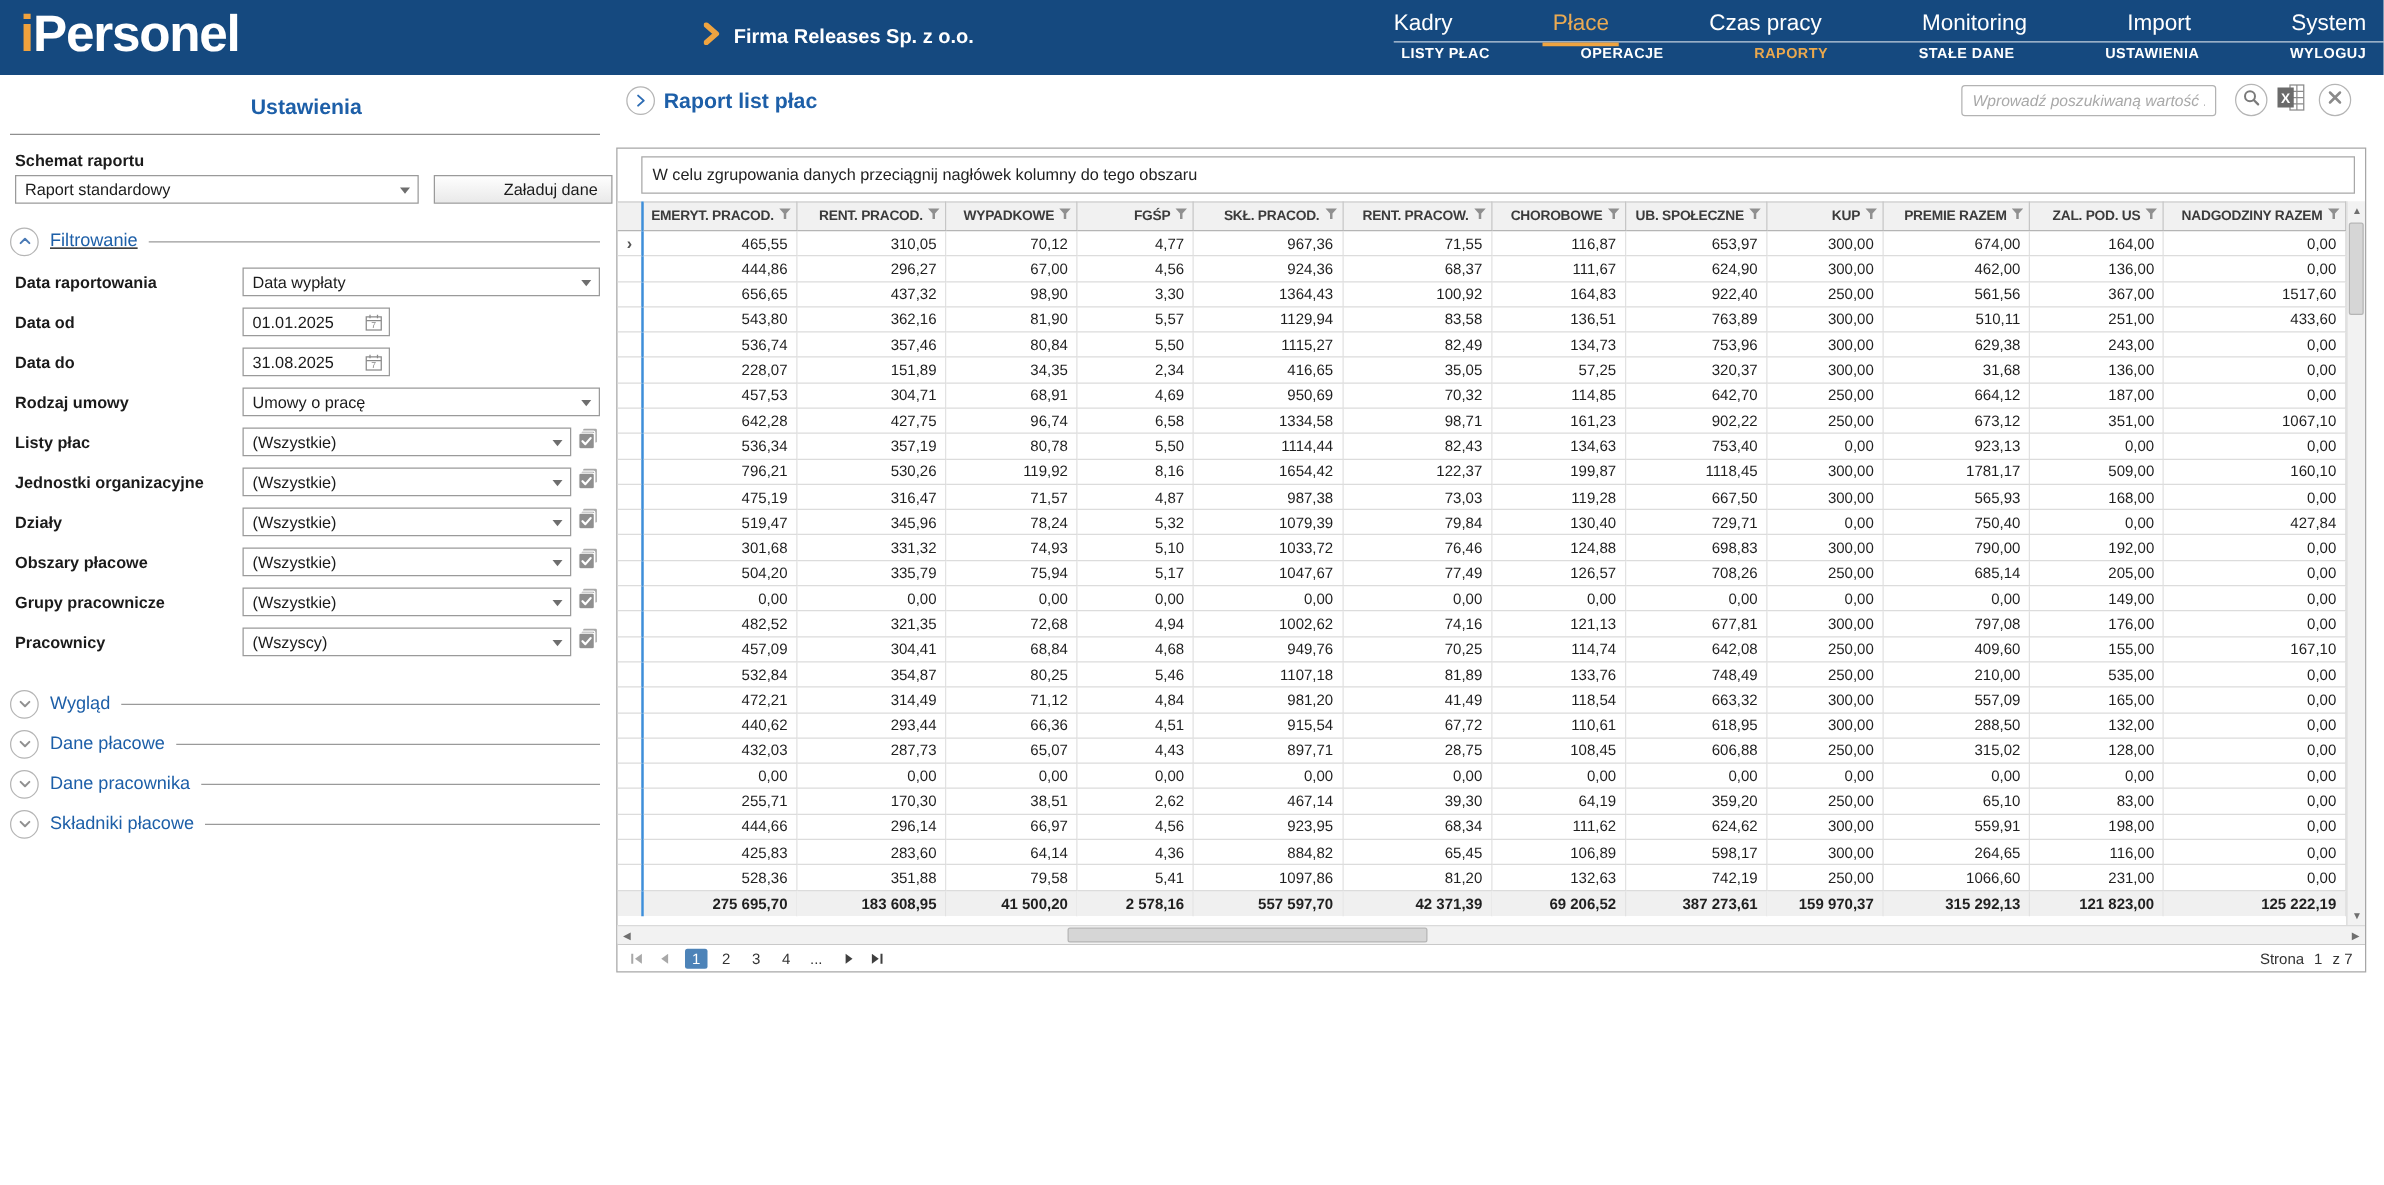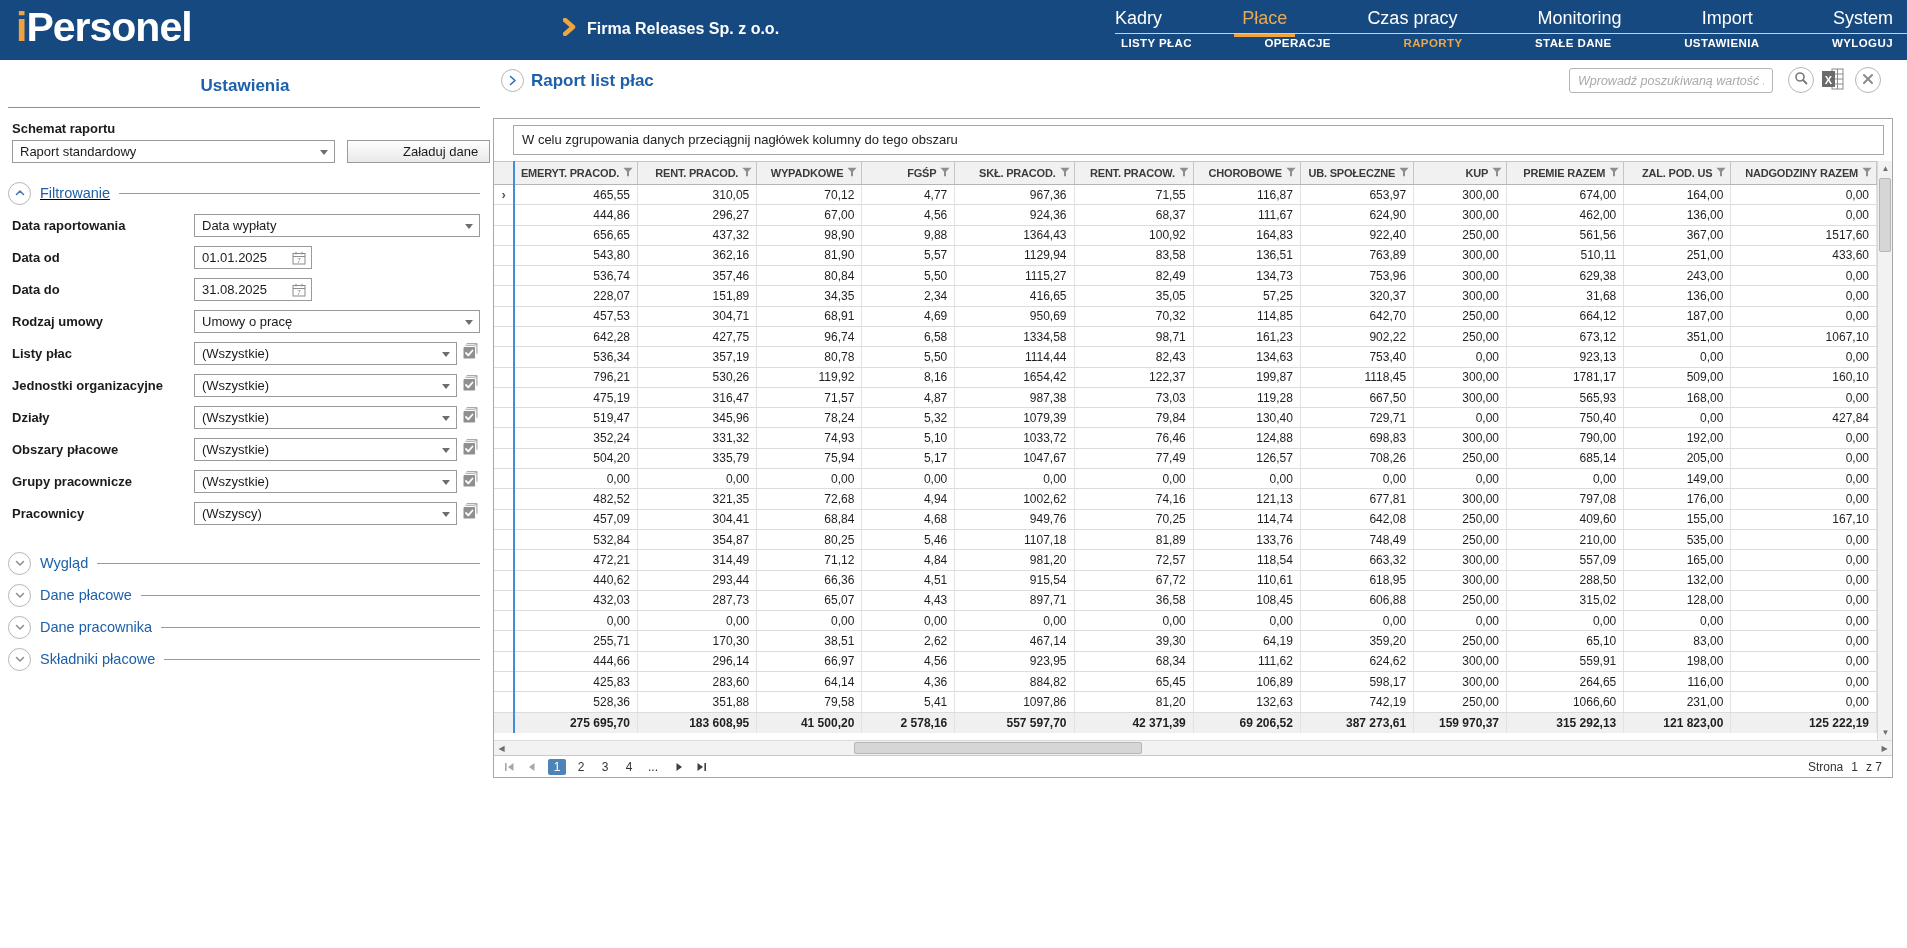--- a/index.html
+++ b/index.html
@@ -548,21 +548,21 @@
                 <td>300,00</td>
                 <td>462,00</td>
                 <td>136,00</td>
                 <td>0,00</td>
               </tr>
               <tr>
                 <td class="ind"></td>
                 <td class="first-col">656,65</td>
                 <td>437,32</td>
                 <td>98,90</td>
-                <td>9,88</td>
+                <td>3,30</td>
                 <td>1364,43</td>
                 <td>100,92</td>
                 <td>164,83</td>
                 <td>922,40</td>
                 <td>250,00</td>
                 <td>561,56</td>
                 <td>367,00</td>
                 <td>1517,60</td>
               </tr>
               <tr>
@@ -695,21 +695,21 @@
                 <td>79,84</td>
                 <td>130,40</td>
                 <td>729,71</td>
                 <td>0,00</td>
                 <td>750,40</td>
                 <td>0,00</td>
                 <td>427,84</td>
               </tr>
               <tr>
                 <td class="ind"></td>
-                <td class="first-col">352,24</td>
+                <td class="first-col">301,68</td>
                 <td>331,32</td>
                 <td>74,93</td>
                 <td>5,10</td>
                 <td>1033,72</td>
                 <td>76,46</td>
                 <td>124,88</td>
                 <td>698,83</td>
                 <td>300,00</td>
                 <td>790,00</td>
                 <td>192,00</td>
@@ -790,21 +790,21 @@
                 <td>535,00</td>
                 <td>0,00</td>
               </tr>
               <tr>
                 <td class="ind"></td>
                 <td class="first-col">472,21</td>
                 <td>314,49</td>
                 <td>71,12</td>
                 <td>4,84</td>
                 <td>981,20</td>
-                <td>72,57</td>
+                <td>41,49</td>
                 <td>118,54</td>
                 <td>663,32</td>
                 <td>300,00</td>
                 <td>557,09</td>
                 <td>165,00</td>
                 <td>0,00</td>
               </tr>
               <tr>
                 <td class="ind"></td>
                 <td class="first-col">440,62</td>
@@ -820,21 +820,21 @@
                 <td>132,00</td>
                 <td>0,00</td>
               </tr>
               <tr>
                 <td class="ind"></td>
                 <td class="first-col">432,03</td>
                 <td>287,73</td>
                 <td>65,07</td>
                 <td>4,43</td>
                 <td>897,71</td>
-                <td>36,58</td>
+                <td>28,75</td>
                 <td>108,45</td>
                 <td>606,88</td>
                 <td>250,00</td>
                 <td>315,02</td>
                 <td>128,00</td>
                 <td>0,00</td>
               </tr>
               <tr>
                 <td class="ind"></td>
                 <td class="first-col">0,00</td>

